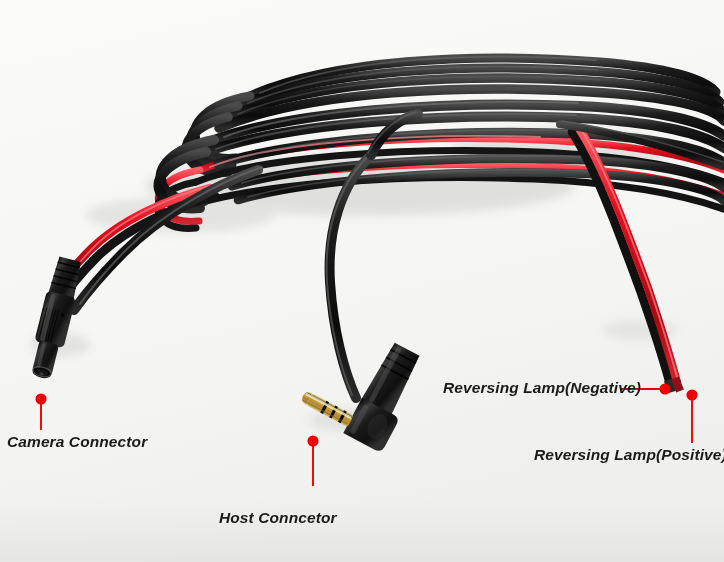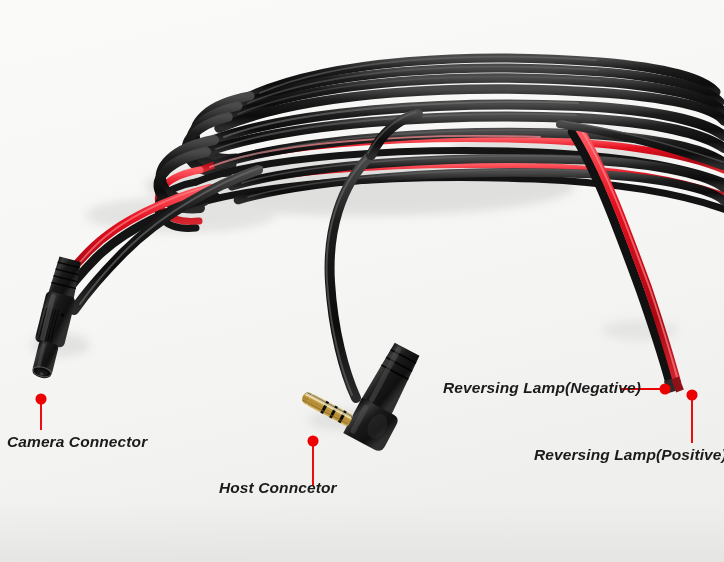--- a/index.html
+++ b/index.html
@@ -22,21 +22,21 @@
     font-style: italic;
     font-weight: 600;
     font-size: 15.5px;
     letter-spacing: 0.1px;
     color: #1b1b1b;
     white-space: nowrap;
     line-height: 1;
   }
   .callout-svg { position: absolute; inset: 0; width: 724px; height: 562px; pointer-events: none; }
   #lbl-camera   { left: 7px;  top: 434px; }
-  #lbl-host     { left: 219px; top: 480px; }
+  #lbl-host     { left: 219px; top: 510px; }
   #lbl-neg      { left: 443px; top: 380px; }
   #lbl-pos      { left: 534px; top: 447px; }
 </style>
 </head>
 <body>
 
 <div id="stage">
 
   <svg id="photo" viewBox="0 0 724 562" xmlns="http://www.w3.org/2000/svg">
     <defs>

